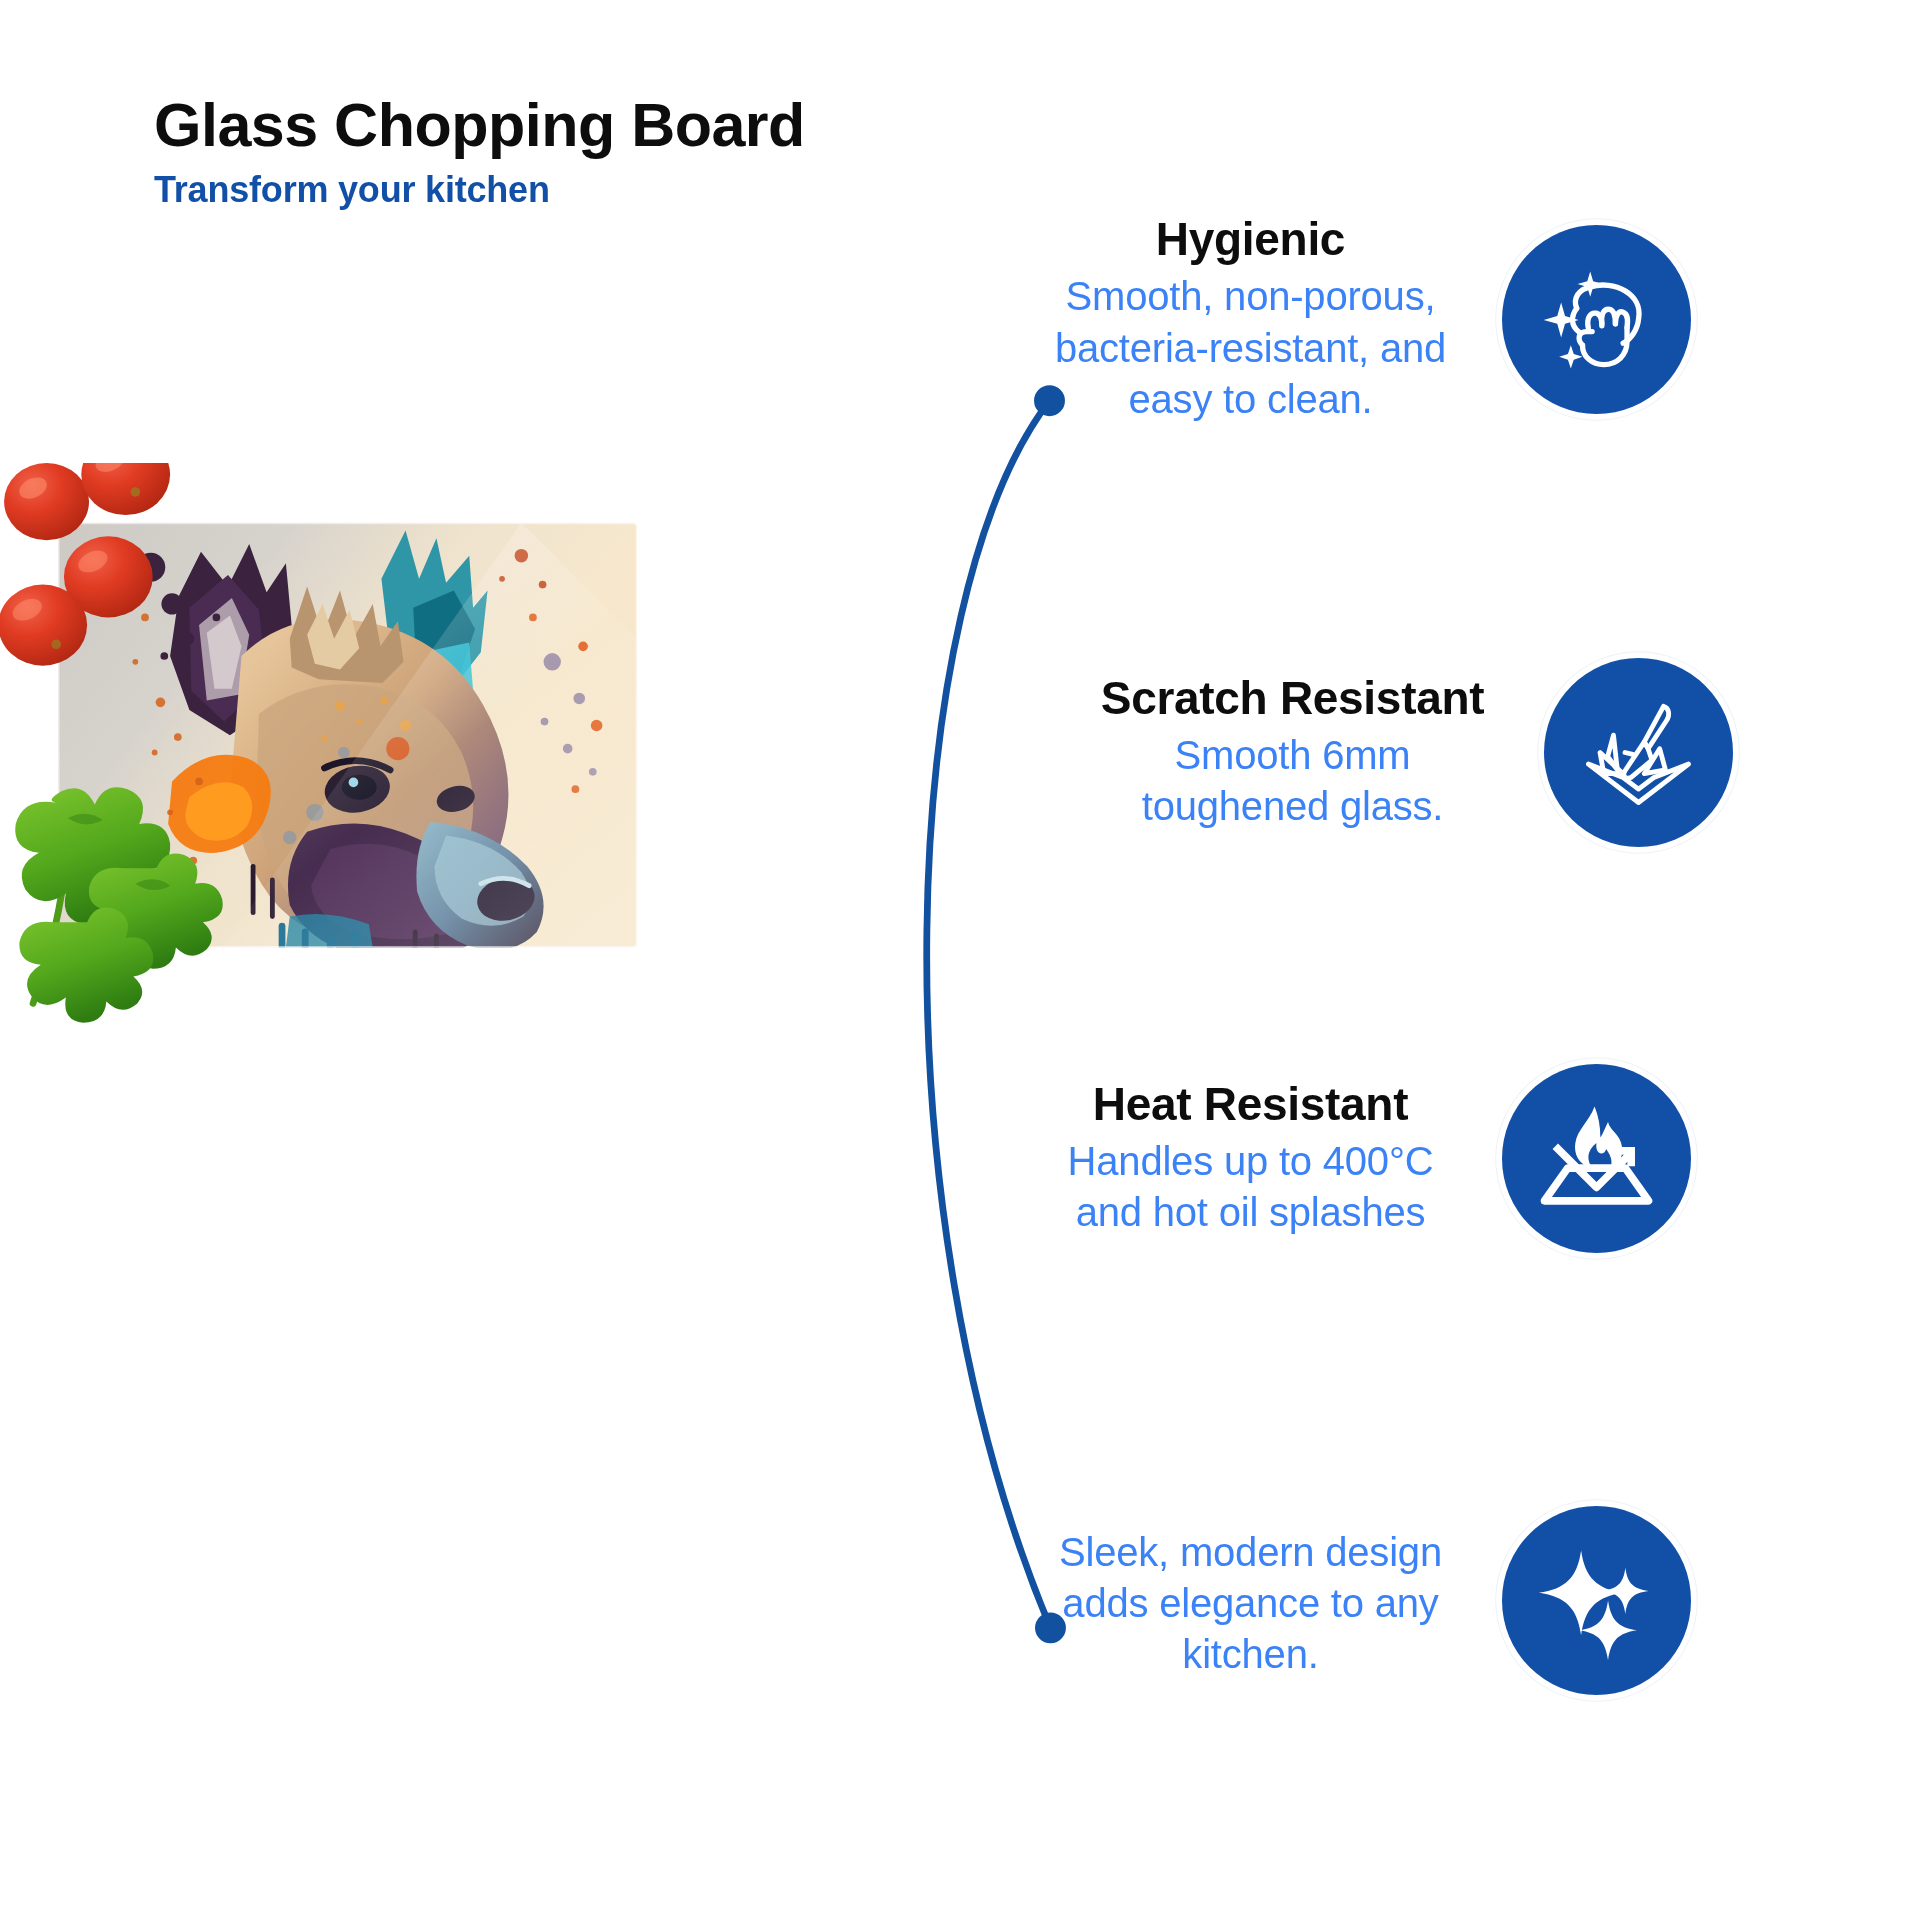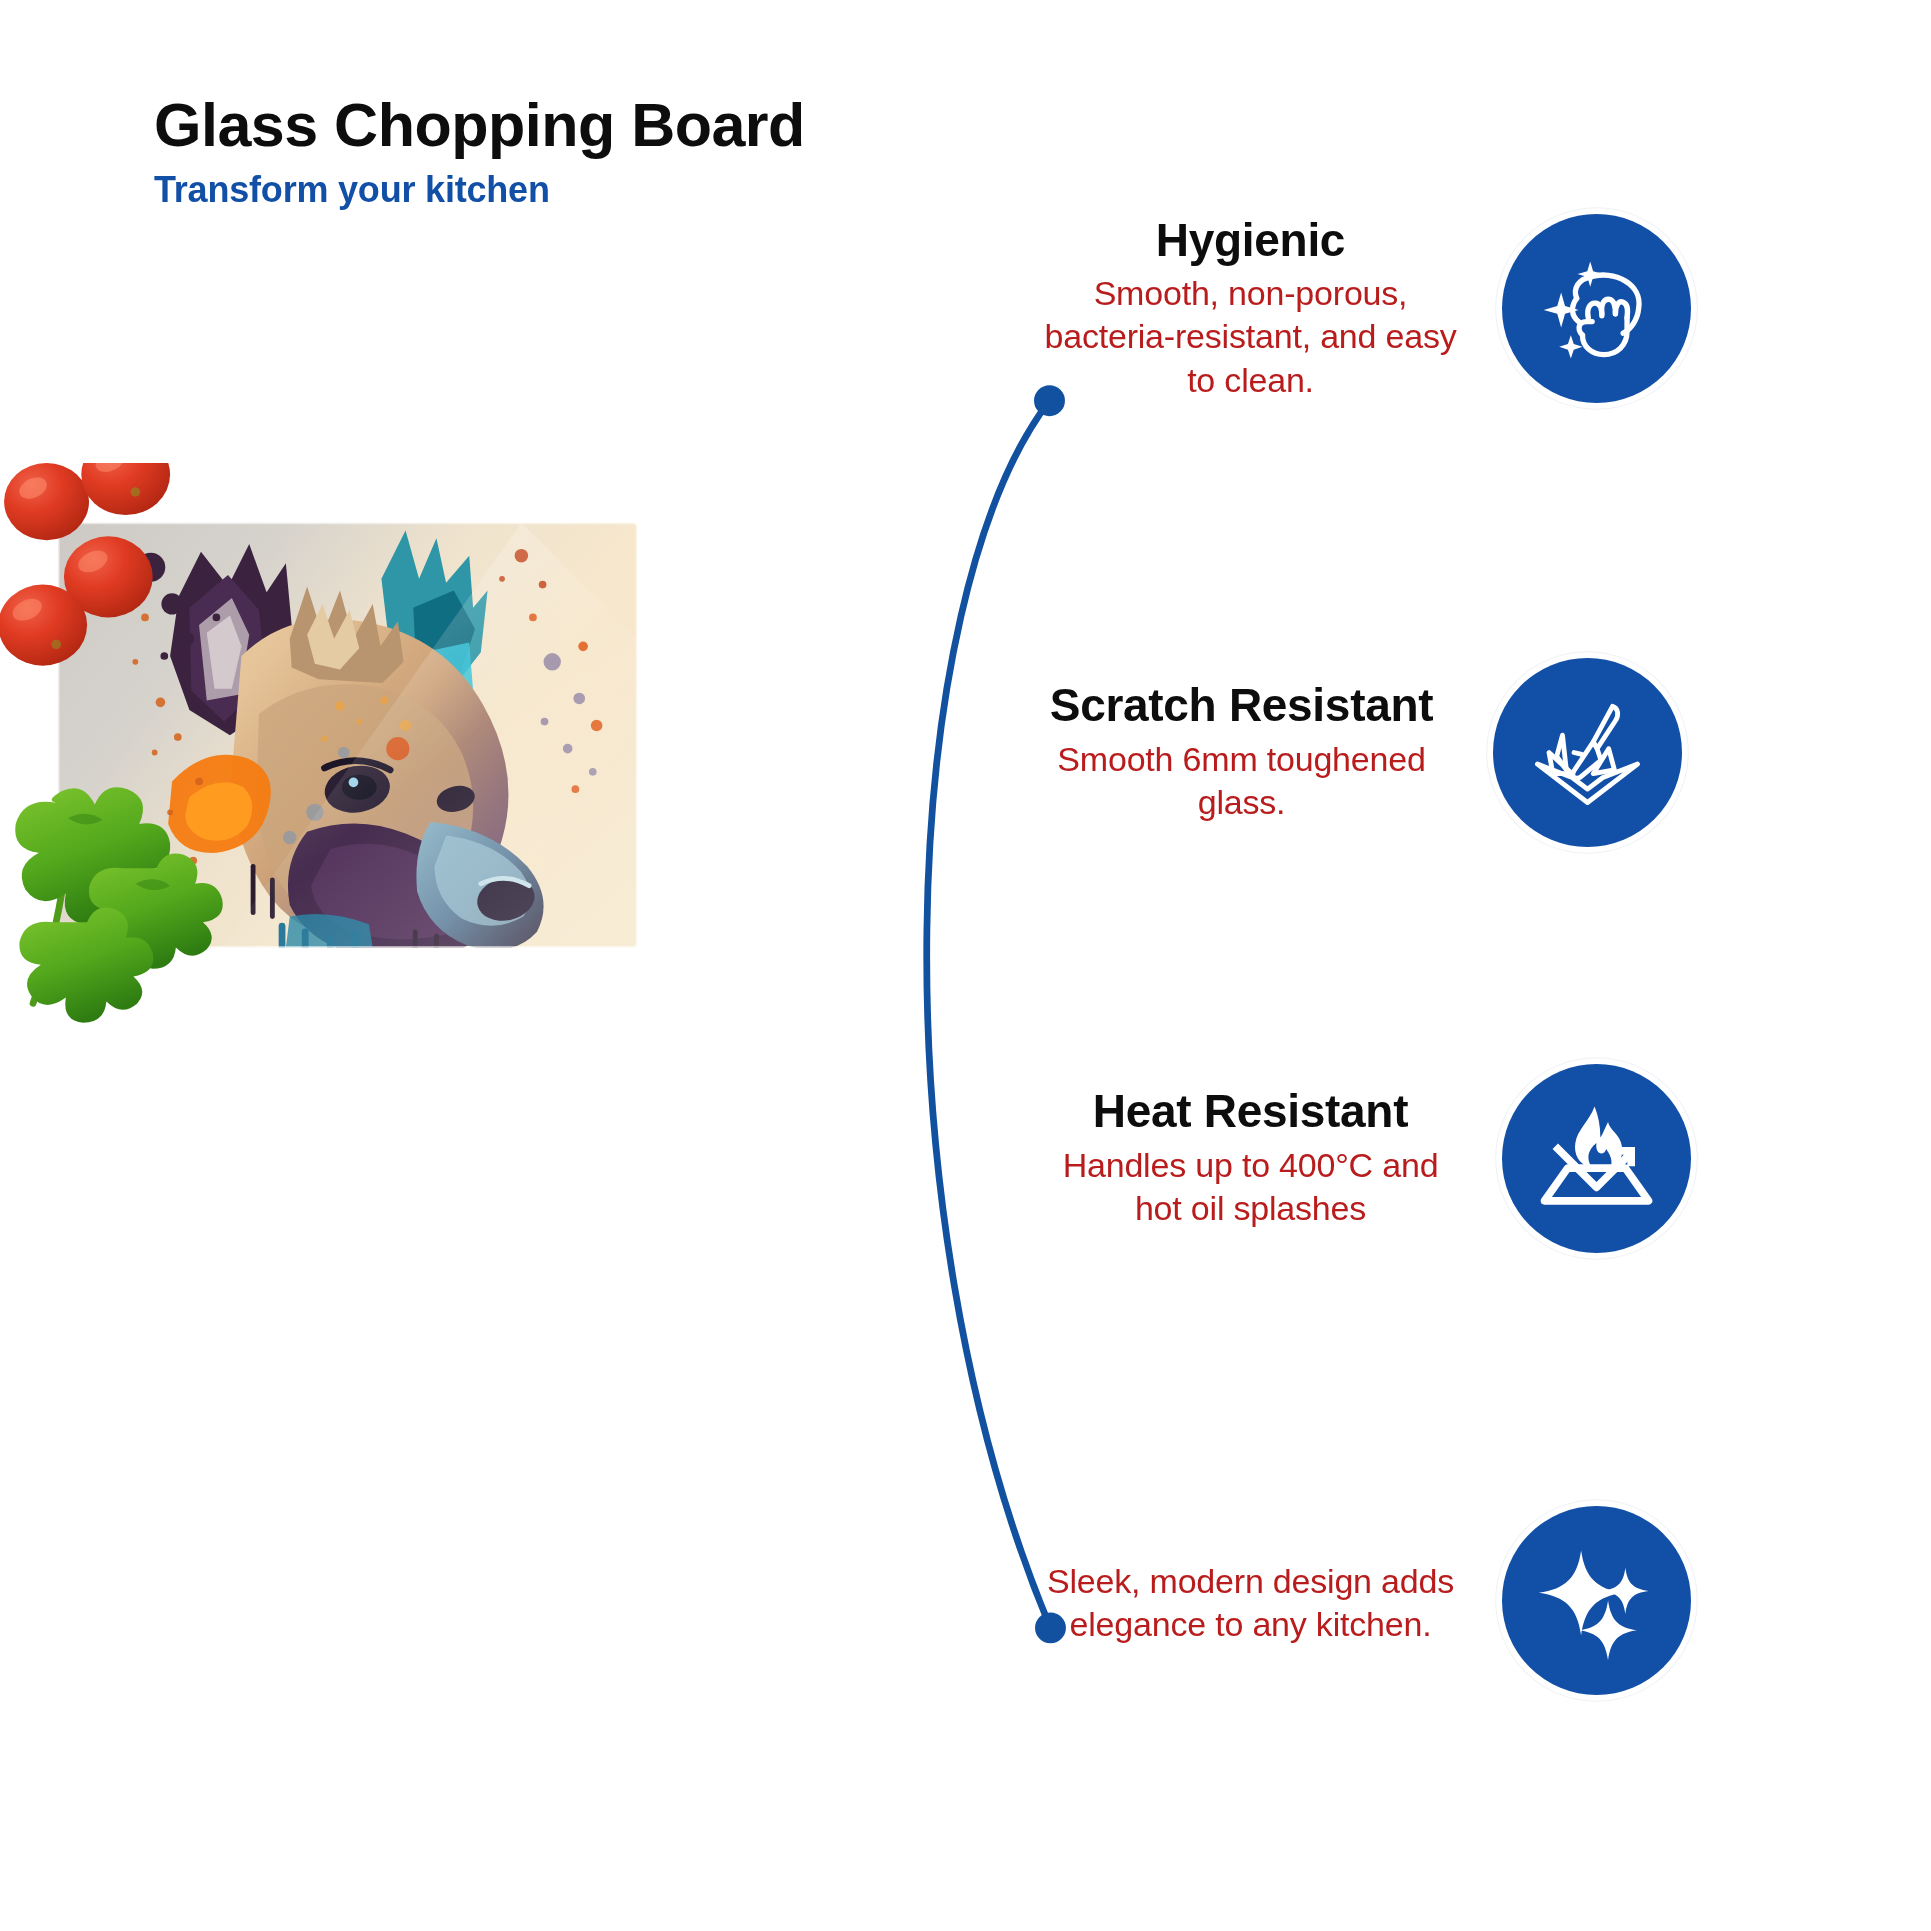--- a/index.html
+++ b/index.html
@@ -26,35 +26,35 @@
   #connector { position:absolute; left:0; top:0; width:1931px; height:1931px; pointer-events:none; }
 
   
   .feature { position:absolute; display:flex; align-items:center; }
   .f-text { width:415px; text-align:center; }
   .f-title {
     font-size:46px; font-weight:700; color:#0d0d0d;
     line-height:1.12; letter-spacing:-0.3px; white-space:nowrap;
   }
   .f-desc {
-    margin-top:5.8px; font-size:34px; font-weight:400; color:#b91c1c;
+    margin-top:5.8px; font-size:40px; font-weight:400; color:#3b82f6;
     line-height:1.28; letter-spacing:-0.2px;
   }
   .f-icon {
     width:189px; height:189px; border-radius:50%;
     background:#1250A8; margin-left:44px;
     display:flex; align-items:center; justify-content:center;
     box-shadow:0 0 0 5.8px #ffffff, 0 0 0 6.8px #eef1f6;
     flex:0 0 auto;
   }
   .f-icon svg { display:block; }
 
   
   #feat-0 { left:1043px; top:214px;  }
-  #feat-1 { left:1034px; top:658px;  }
+  #feat-1 { left:1085px; top:658px;  }
   #feat-2 { left:1043px; top:1064px; }
   #feat-3 { left:1043px; top:1506px; }
 </style>
 </head>
 <body>
 
 <div id="stage">
 
   <div class="hdr">
     <h1>Glass Chopping Board</h1>

